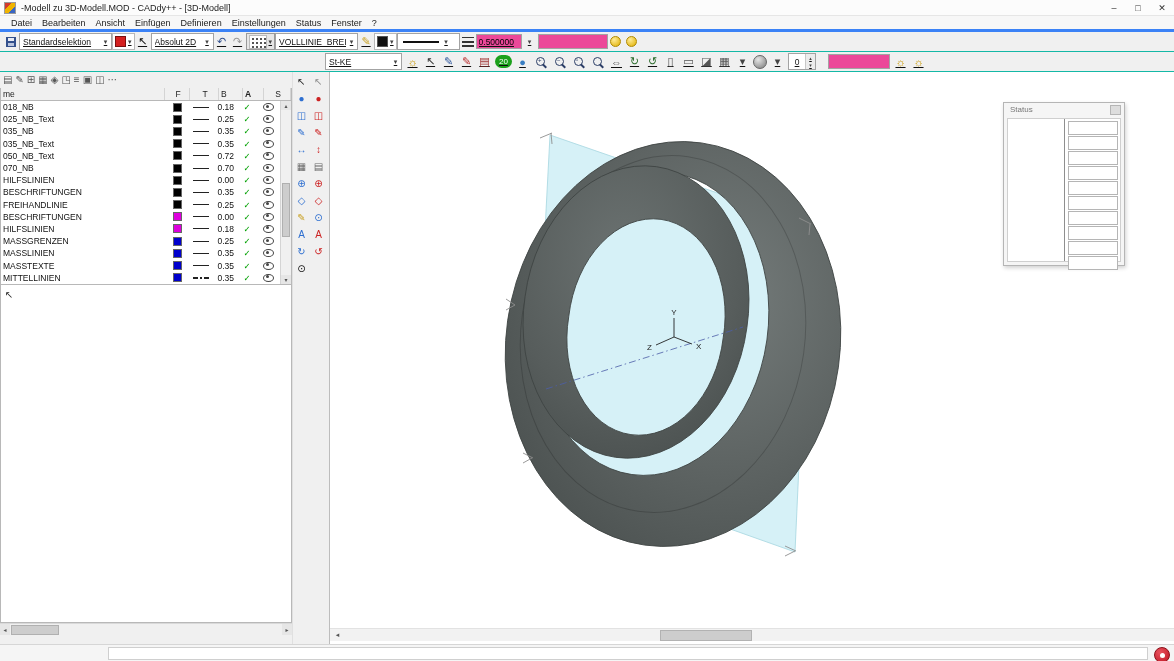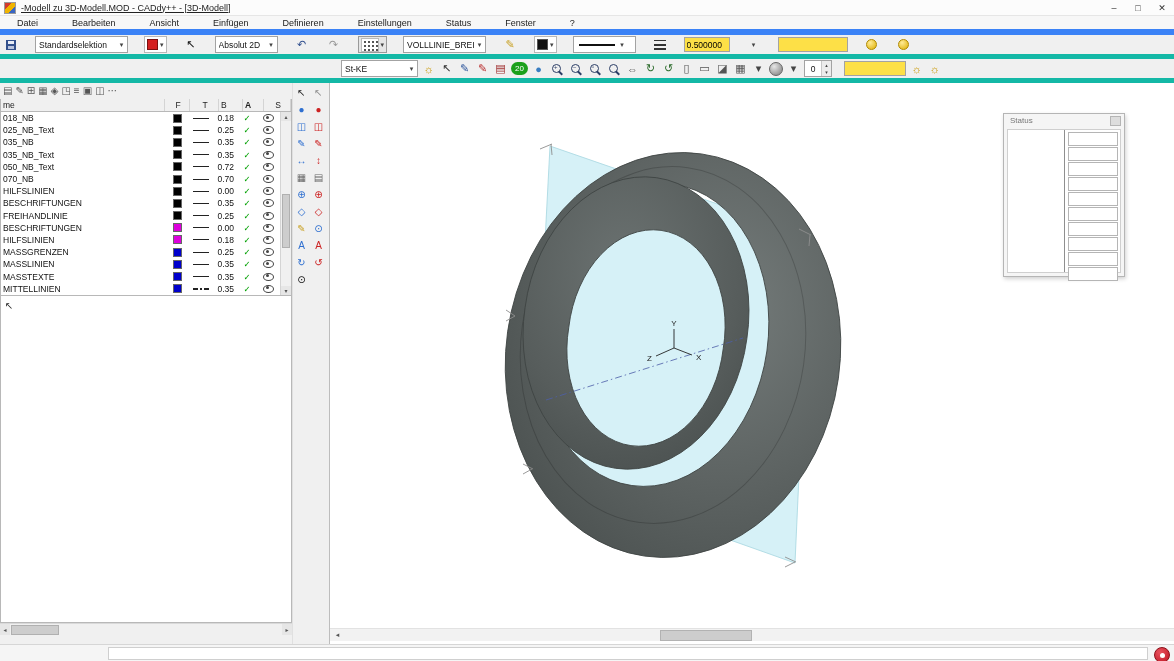--- a/index.html
+++ b/index.html
@@ -4,38 +4,38 @@
 <style>
   html,body{margin:0;padding:0;}
   #app{width:1174px;height:661px;position:relative;background:#f0f0f0;
        font-family:"Liberation Sans","DejaVu Sans",sans-serif;font-size:9px;color:#111;
        overflow:hidden;display:flex;flex-direction:column;}
   
   .titlebar{height:15px;background:#fcfcfc;display:flex;align-items:center;gap:5px;
             padding-left:4px;border-bottom:1px solid #e6e6e6;flex:0 0 auto;}
   .app-icon{width:10px;height:10px;border:1px solid #9a9a9a;
             background:linear-gradient(135deg,#d23a2e 33%,#f0b400 33% 66%,#3a66c2 66%);}
-  .title-text{font-size:9px;color:#222;text-decoration:underline;}
+  .title-text{font-size:9px;color:#222;}
   .win-controls{margin-left:auto;display:flex;height:100%;}
   .win-btn{width:24px;height:100%;display:flex;align-items:center;justify-content:center;
            font-size:9px;color:#333;}
   
-  .menubar{height:13px;background:#f7f7f7;display:flex;align-items:center;padding-left:12px;
-           border-bottom:6px solid #3b82f6;flex:0 0 auto;gap:24px;}
+  .menubar{height:13px;background:#f7f7f7;display:flex;align-items:center;padding-left:6px;
+           border-bottom:3px solid #3b82f6;flex:0 0 auto;}
   .menu-item{padding:0 5px;font-size:9px;color:#222;}
   
-  .toolbar{height:19px;background:#f0f0f0;display:flex;align-items:center;gap:16px;
-           padding:0 3px;border-bottom:5px solid #14b8a6;flex:0 0 auto;}
+  .toolbar{height:19px;background:#f0f0f0;display:flex;align-items:center;gap:0;
+           padding:0 3px;border-bottom:1px solid #14b8a6;flex:0 0 auto;text-decoration:underline;}
   .combo{height:15px;background:#fff;border:1px solid #a3a3a3;display:flex;align-items:center;
          font-size:8.5px;padding:0 0 0 3px;flex:0 0 auto;}
   .combo-label{white-space:nowrap;overflow:hidden;flex:1;}
   .combo-arrow{width:11px;text-align:center;color:#444;font-size:7px;flex:0 0 auto;}
   .tbtn{height:15px;min-width:16px;display:flex;align-items:center;justify-content:center;
         font-size:11px;flex:0 0 auto;}
-  .tfield{height:13px;border:1px solid #a3a3a3;background:#fde047;font-size:8.5px;
+  .tfield{height:13px;border:1px solid #a3a3a3;background:#ec4899;font-size:8.5px;
           font-family:inherit;padding:0 2px;flex:0 0 auto;}
   .disk{width:10px;height:10px;background:#33508c;position:relative;}
   .disk::before{content:"";position:absolute;left:2px;top:1px;width:6px;height:3px;background:#e8ecf5;}
   .disk::after{content:"";position:absolute;left:2px;bottom:1px;width:6px;height:3px;background:#b9c4dd;}
   .swatch-red{width:9px;height:9px;background:#d42020;border:1px solid #7a1010;}
   .swatch-black{width:9px;height:9px;background:#111;border:1px solid #555;}
   .carrow{font-size:7px;color:#444;margin-left:2px;}
   .raster{width:16px;height:12px;background-image:radial-gradient(#555 0.8px,transparent 0.9px);
           background-size:4px 4px;background-position:1px 1px;border:1px solid #bbb;background-color:#fff;}
   .linepre{width:36px;height:0;border-top:2px solid #111;margin:0 2px;}

